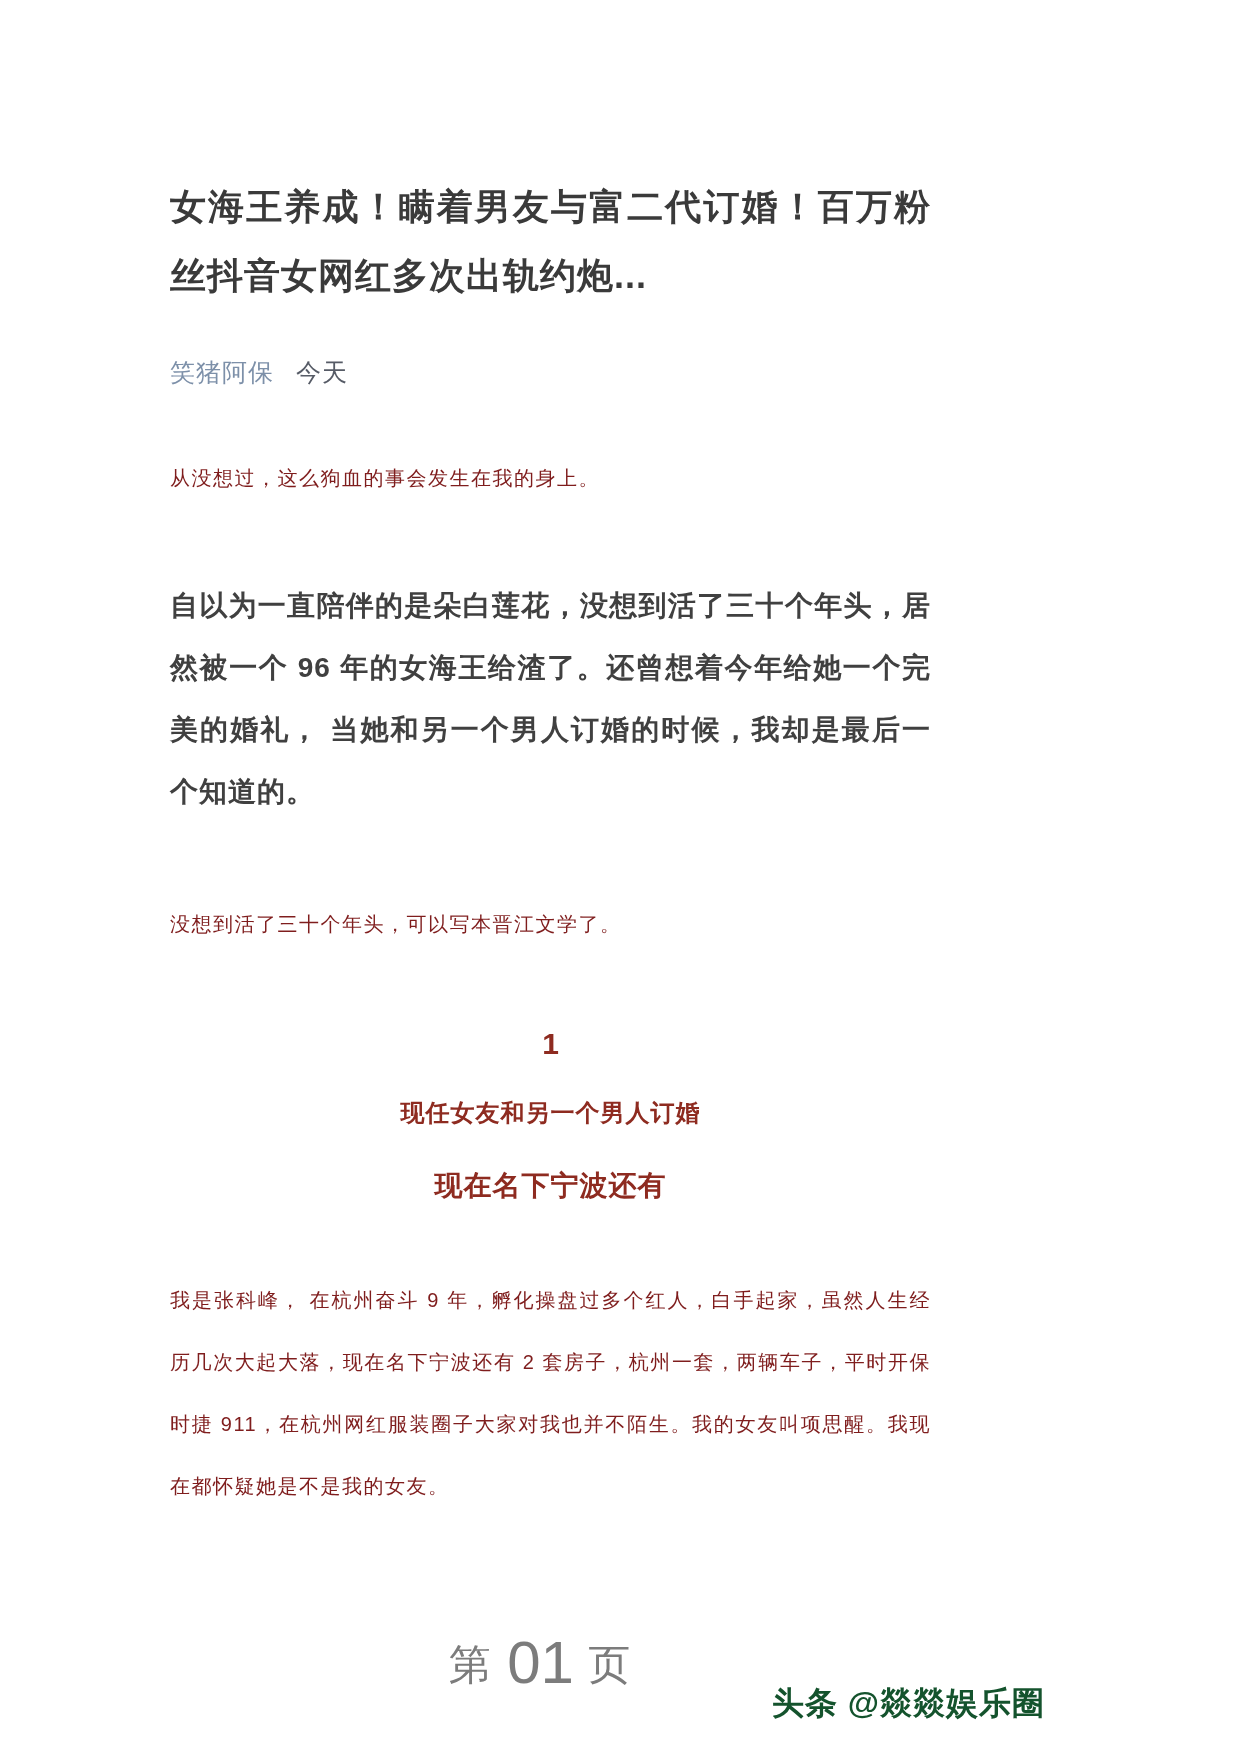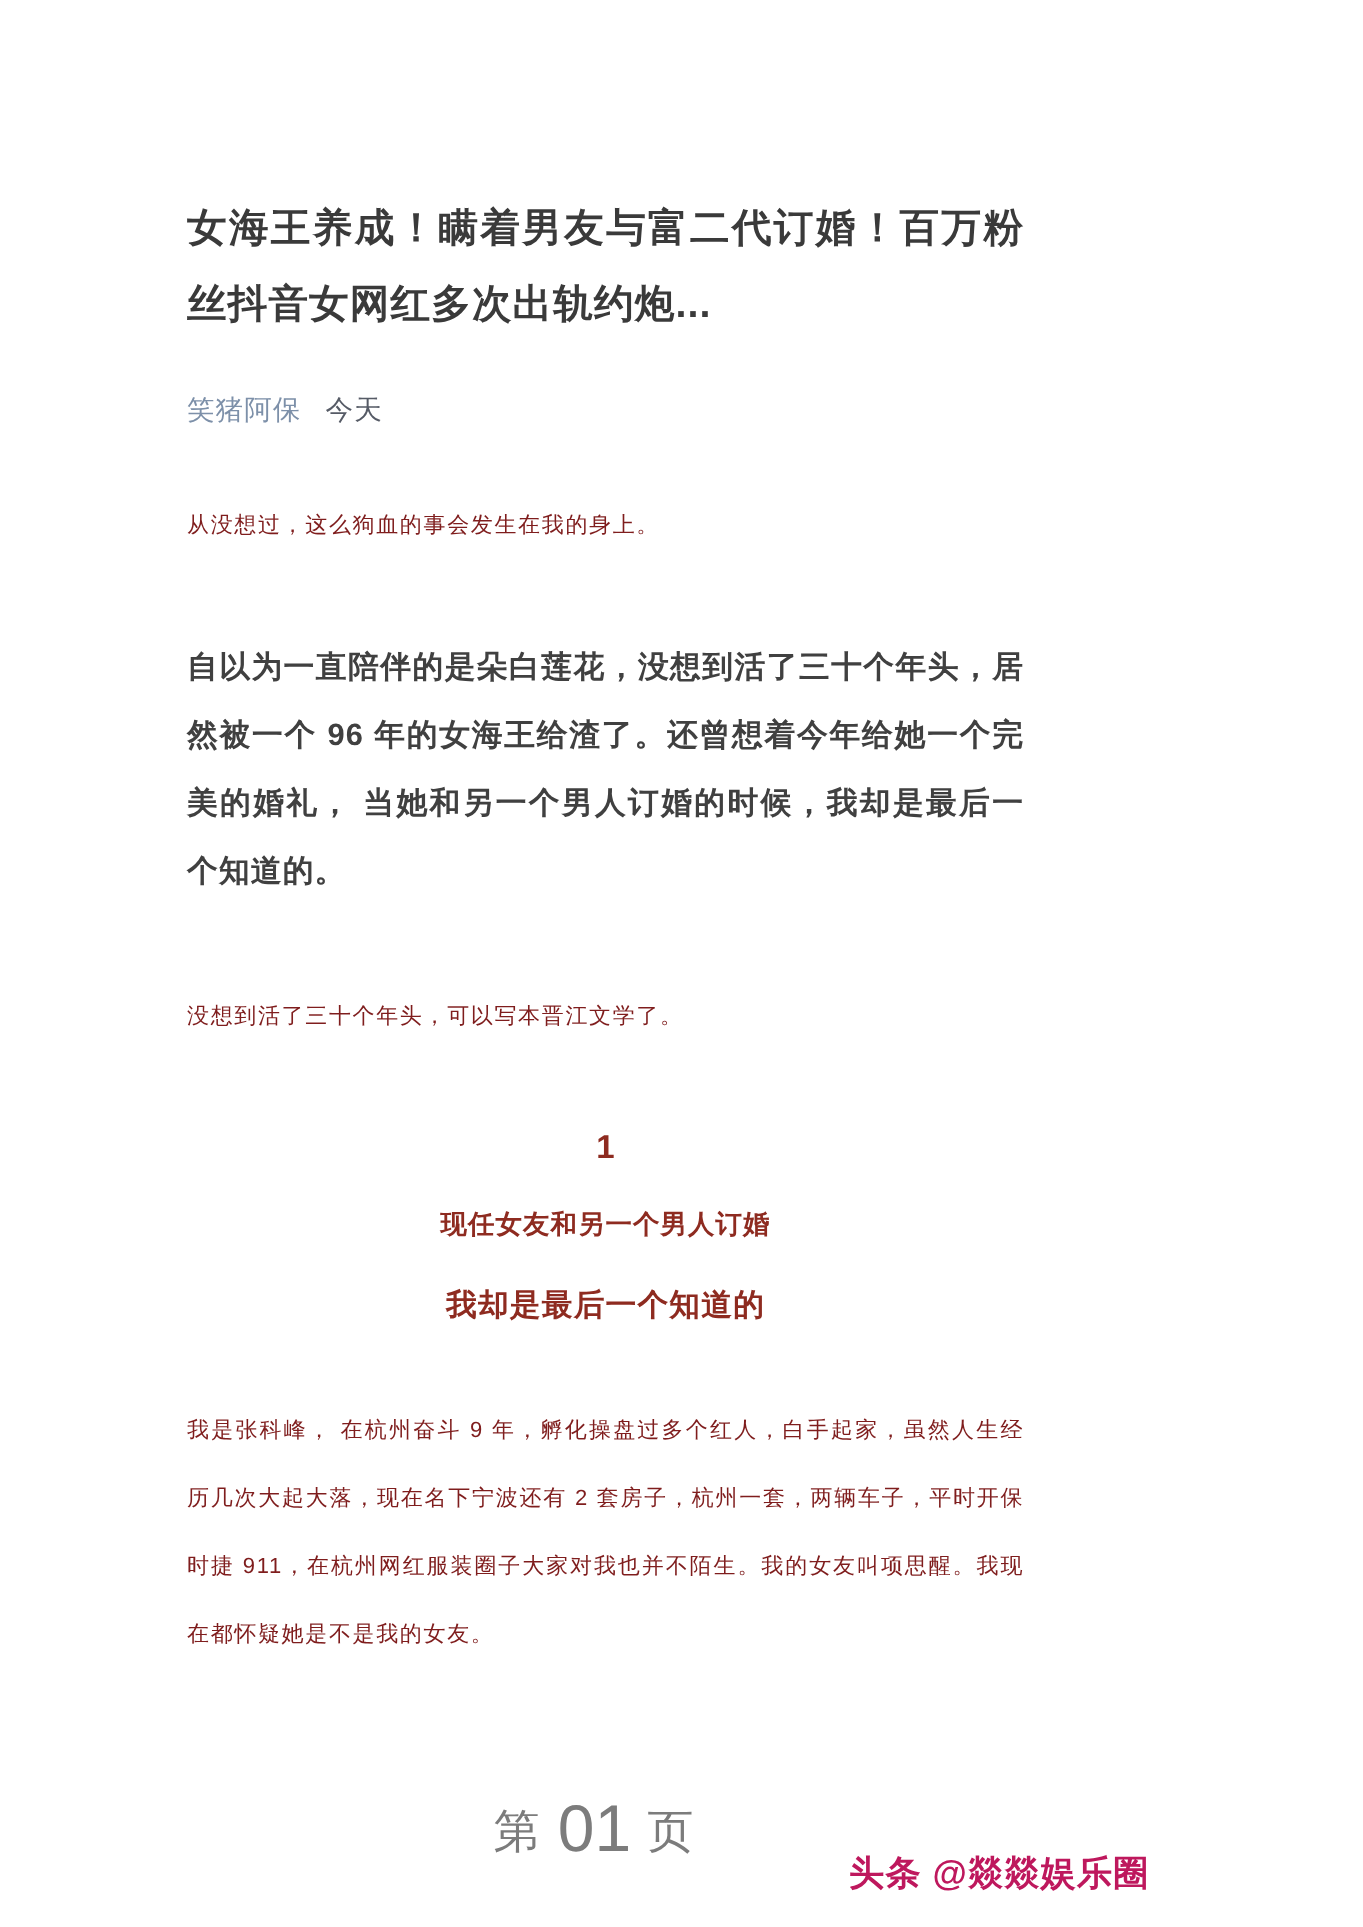--- a/index.html
+++ b/index.html
@@ -90,21 +90,21 @@
     font-family: Liberation Sans, sans-serif;
     margin: 0 10px;
     vertical-align: -4px;
   }
   .watermark {
     position: absolute;
     top: 1682px;
     right: 36px;
     font-size: 32px;
     font-weight: 700;
-    color: #be185d;
+    color: #14532d;
     letter-spacing: 1px;
     text-shadow: 2px 2px 0 rgba(255,255,255,0.6);
     white-space: nowrap;
   }
 </style>
 </head>
 <body>
 
 <div class="page">
   <div class="content">
@@ -119,21 +119,21 @@
     <p class="body-text intro">从没想过，这么狗血的事会发生在我的身上。</p>
 
     <p class="red-block">自以为一直陪伴的是朵白莲花，没想到活了三十个年头，居然被一个 96 年的女海王给渣了。还曾想着今年给她一个完美的婚礼， 当她和另一个男人订婚的时候，我却是最后一个知道的。</p>
 
     <p class="body-text green-line">没想到活了三十个年头，可以写本晋江文学了。</p>
 
     <div class="section-head section-number">1</div>
 
     <div class="section-head section-title-1">现任女友和另一个男人订婚</div>
 
-    <div class="section-head section-title-2">我却是最后一个知道的</div>
+    <div class="section-head section-title-2">现在名下宁波还有</div>
 
     <p class="body-text body-1">我是张科峰， 在杭州奋斗 9 年，孵化操盘过多个红人，白手起家，虽然人生经历几次大起大落，现在名下宁波还有 2 套房子，杭州一套，两辆车子，平时开保时捷 911，在杭州网红服装圈子大家对我也并不陌生。我的女友叫项思醒。我现在都怀疑她是不是我的女友。</p>
 
 
   </div>
 
   <div class="page-footer">
     <span class="cjk">第</span>
     <span class="num">01</span>
     <span class="cjk">页</span>

